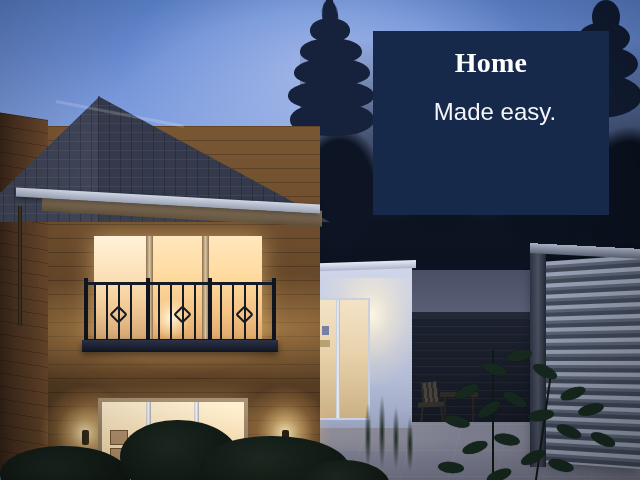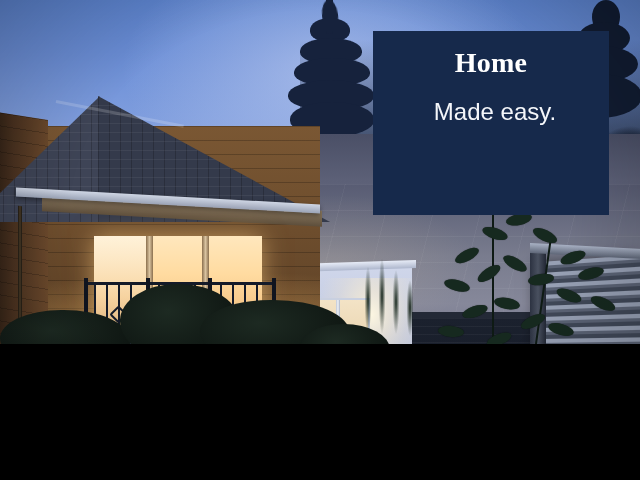--- a/index.html
+++ b/index.html
@@ -3,21 +3,21 @@
 <meta charset="utf-8">
 <style>
   html, body {
     margin: 0;
     padding: 0;
     background: #000;
   }
   #stage {
     position: relative;
     width: 640px;
-    height: 344px;
+    height: 480px;
     overflow: hidden;
     font-family: "Liberation Sans", sans-serif;
     background: #fef9c3;
   }
 
   
   .sky {
     position: absolute;
     left: 0; top: 0;
     width: 640px; height: 300px;

